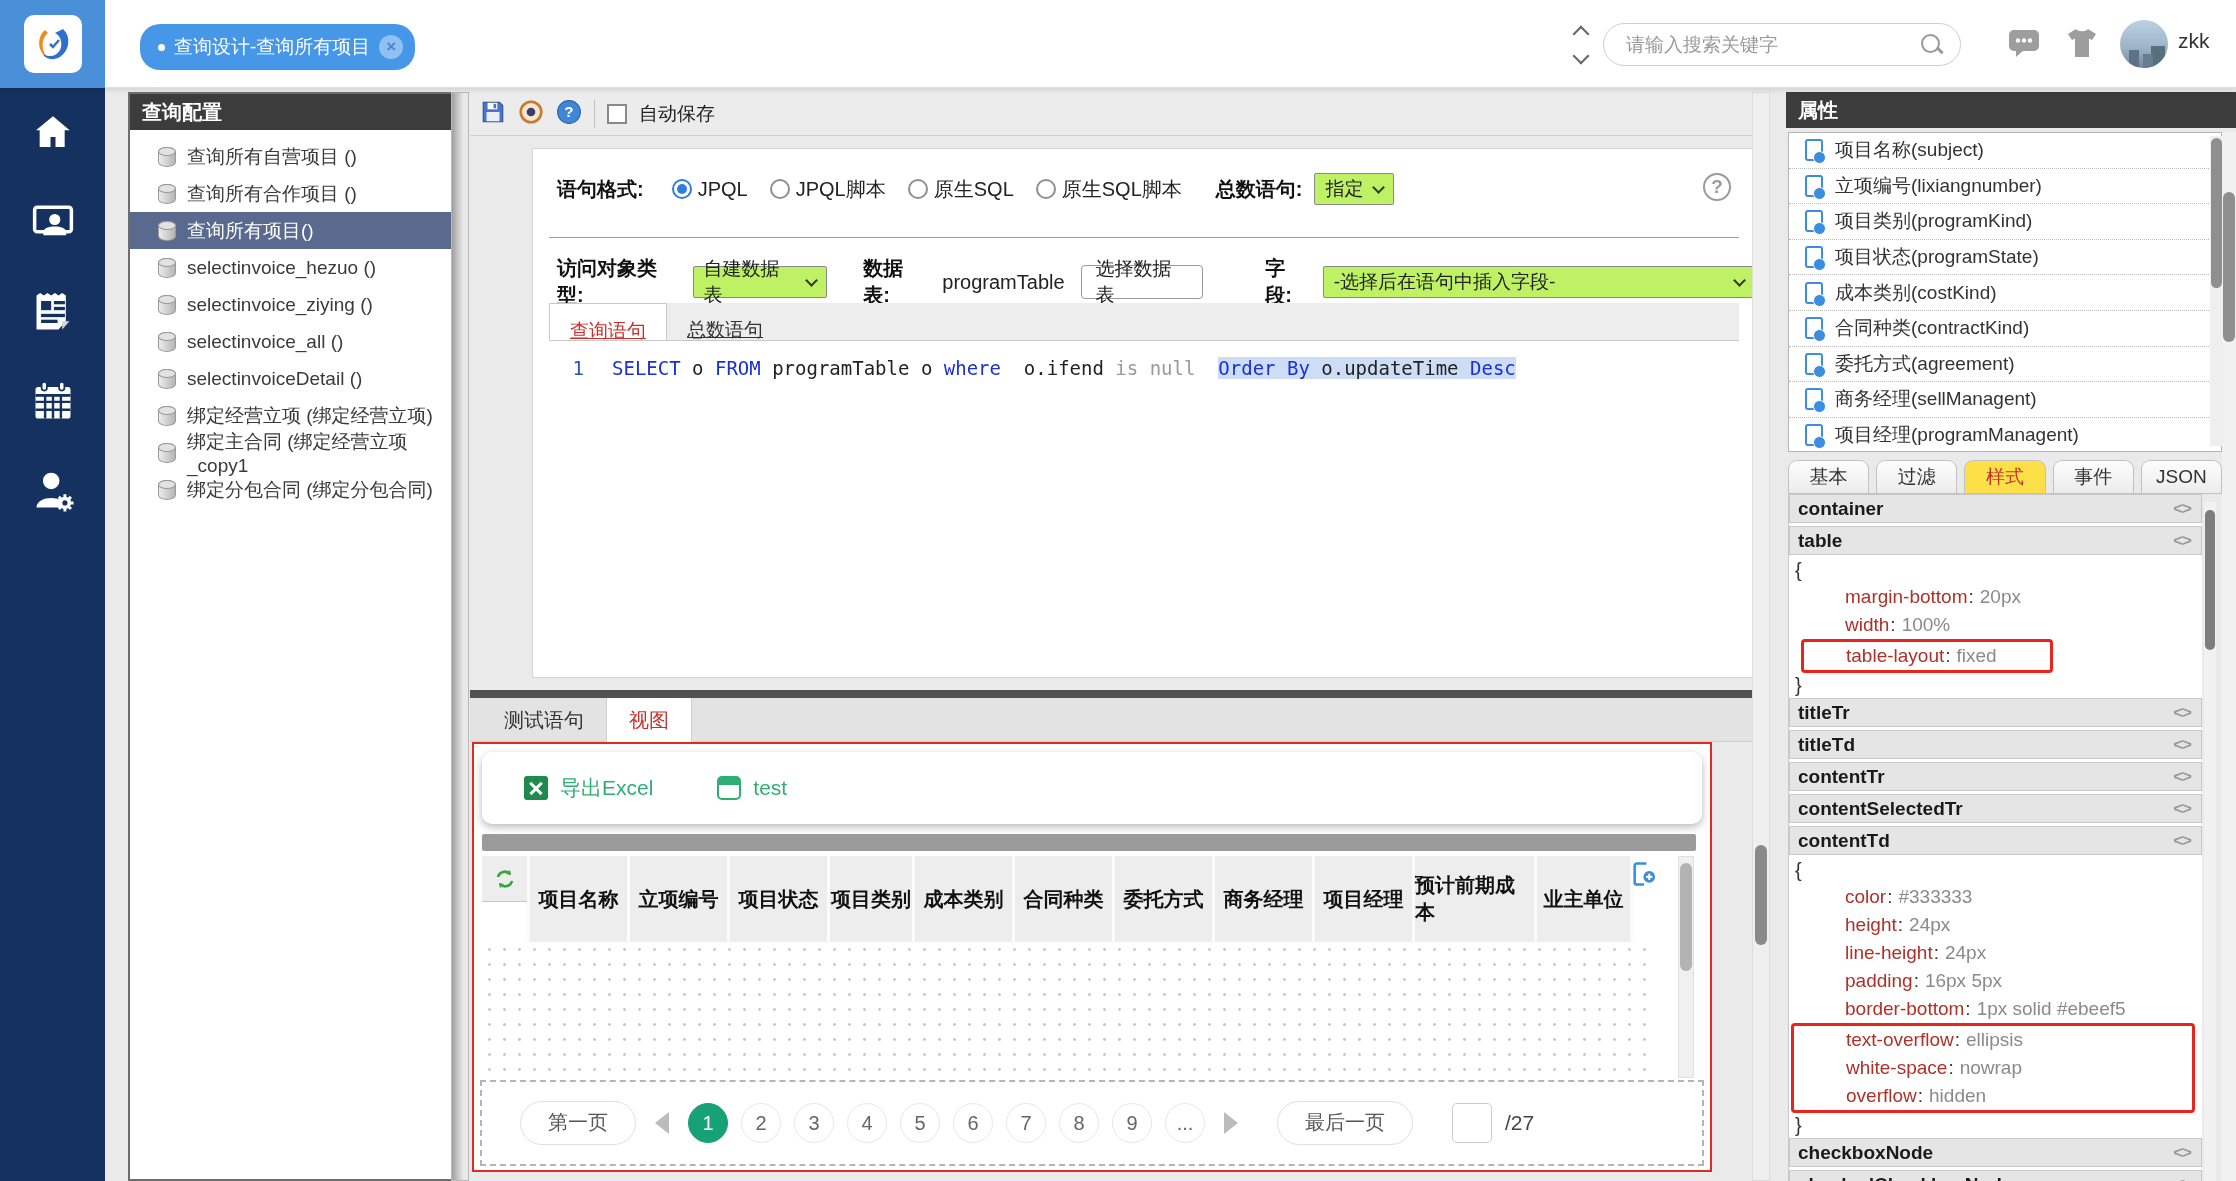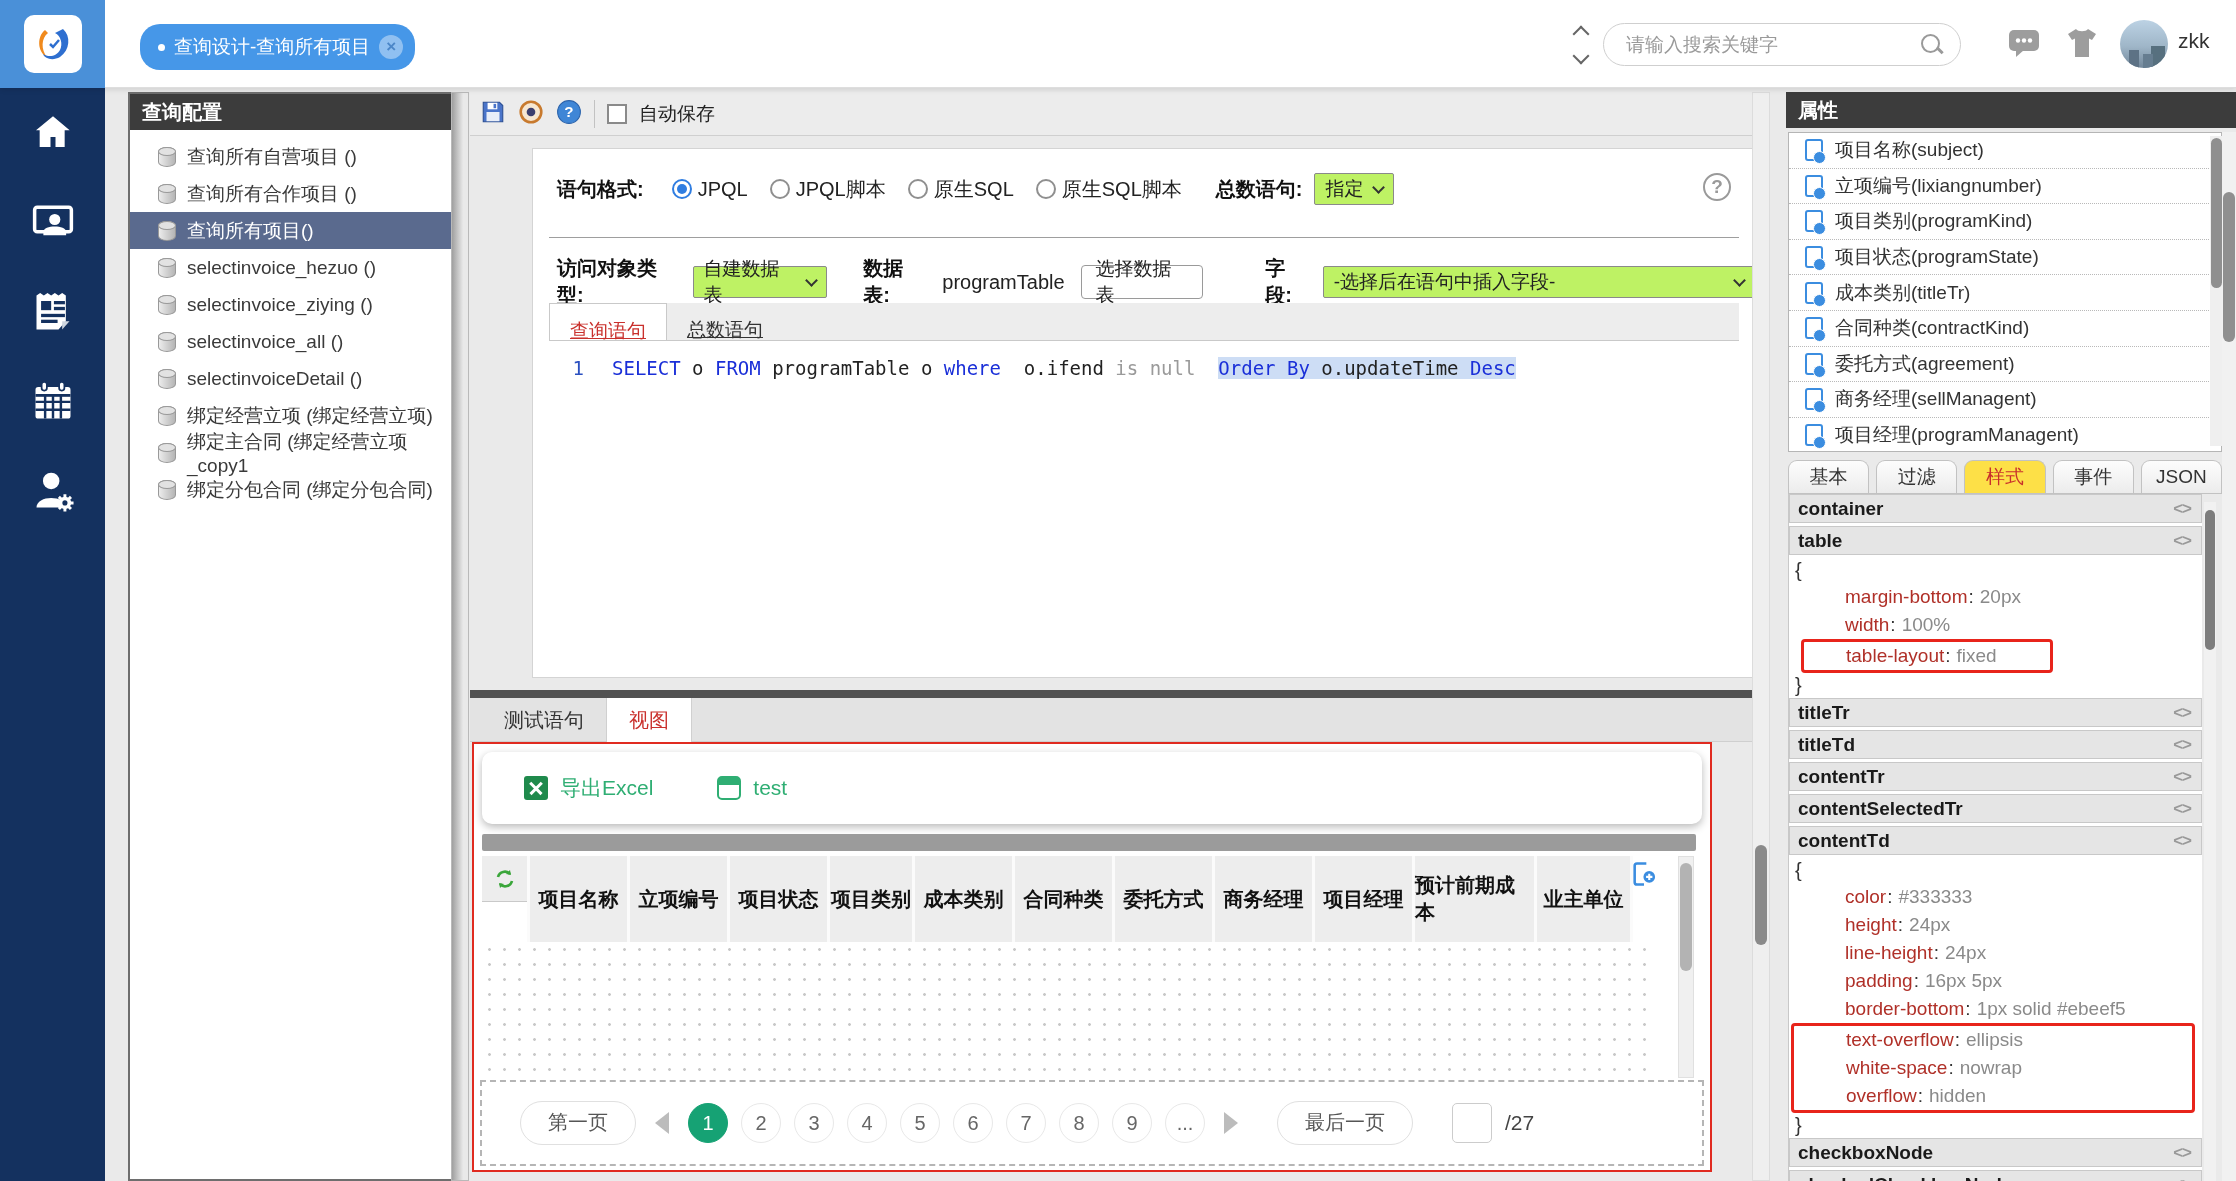--- a/index.html
+++ b/index.html
@@ -503,21 +503,21 @@
       <div class="field">
           <span class="f-icon"></span>
           <span>项目类别(programKind)</span>
         </div>
       <div class="field">
           <span class="f-icon"></span>
           <span>项目状态(programState)</span>
         </div>
       <div class="field">
           <span class="f-icon"></span>
-          <span>成本类别(titleTr)</span>
+          <span>成本类别(costKind)</span>
         </div>
       <div class="field">
           <span class="f-icon"></span>
           <span>合同种类(contractKind)</span>
         </div>
       <div class="field">
           <span class="f-icon"></span>
           <span>委托方式(agreement)</span>
         </div>
       <div class="field">

